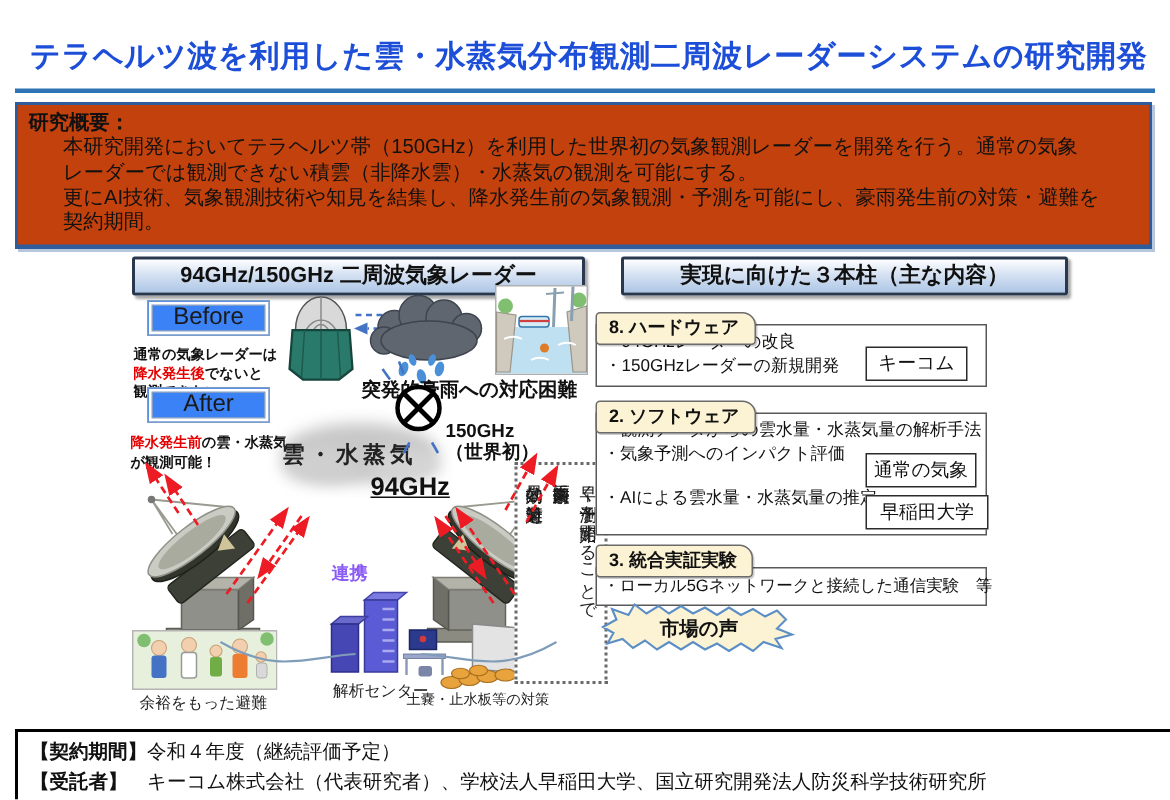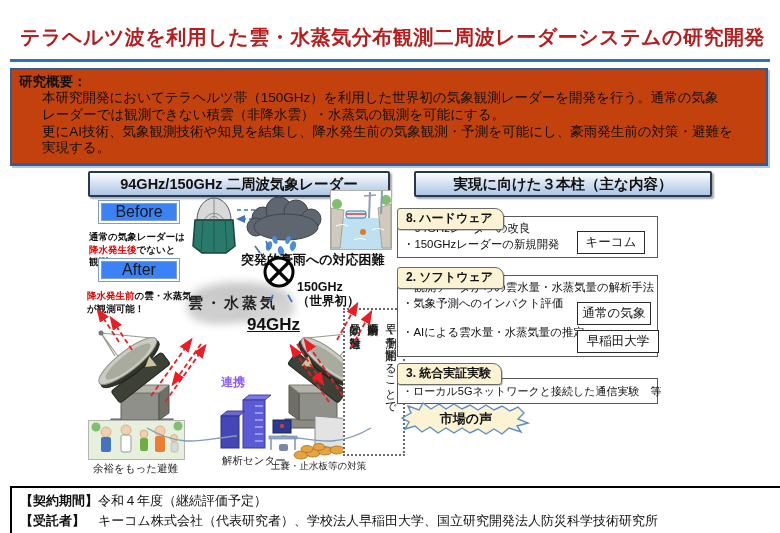--- a/index.html
+++ b/index.html
@@ -3,21 +3,21 @@
 <meta charset="utf-8">
 <style>
   html,body{margin:0;padding:0;background:#fff;}
   #page{position:relative;width:780px;height:533px;background:#ffffff;overflow:hidden;
         font-family:"Liberation Sans","DejaVu Sans",sans-serif;color:#111;}
   .abs{position:absolute;}
   .b{font-weight:bold;}
   .red{color:#e60000;}
 
   
-  #title{left:20px;top:24px;width:750px;font-size:20px;font-weight:bold;letter-spacing:.5px;color:#b91c1c;}
+  #title{left:20px;top:24px;width:750px;font-size:20px;font-weight:bold;letter-spacing:.5px;color:#1d4ed8;}
   #title-rule{left:10px;top:59px;width:760px;height:3px;background:#2e74b5;}
 
   
   #overview{left:10px;top:68px;width:754px;height:93px;border:2px solid #2f5c9a;border-bottom-width:3px;
             box-shadow:2px 2px 0 rgba(47,92,154,.35);background:#c2410c;}
   #overview .ov-label{position:absolute;left:7px;top:3px;font-size:13.5px;font-weight:bold;}
   #overview .ov-body{position:absolute;left:30px;top:20px;font-size:13.5px;line-height:16.8px;}
 
   
   .hdr{height:22px;line-height:22px;text-align:center;font-size:14.5px;font-weight:bold;
@@ -69,21 +69,21 @@
 
   <div id="title" class="abs">テラヘルツ波を利用した雲・水蒸気分布観測二周波レーダーシステムの研究開発</div>
   <div id="title-rule" class="abs"></div>
 
   <div id="overview" class="abs">
     <div class="ov-label">研究概要：</div>
     <div class="ov-body">
       <div>本研究開発においてテラヘルツ帯（150GHz）を利用した世界初の気象観測レーダーを開発を行う。通常の気象</div>
       <div>レーダーでは観測できない積雲（非降水雲）・水蒸気の観測を可能にする。</div>
       <div>更にAI技術、気象観測技術や知見を結集し、降水発生前の気象観測・予測を可能にし、豪雨発生前の対策・避難を</div>
-      <div>実現する。</div>
+      <div>契約期間。</div>
     </div>
   </div>
 
   <div id="hdr-left" class="abs hdr">94GHz/150GHz 二周波気象レーダー</div>
   <div id="hdr-right" class="abs hdr">実現に向けた３本柱（主な内容）</div>
 
   <div id="diagram" class="abs">
 
     <svg class="abs" style="left:93px;top:74px;" width="124" height="60">
       <defs>

